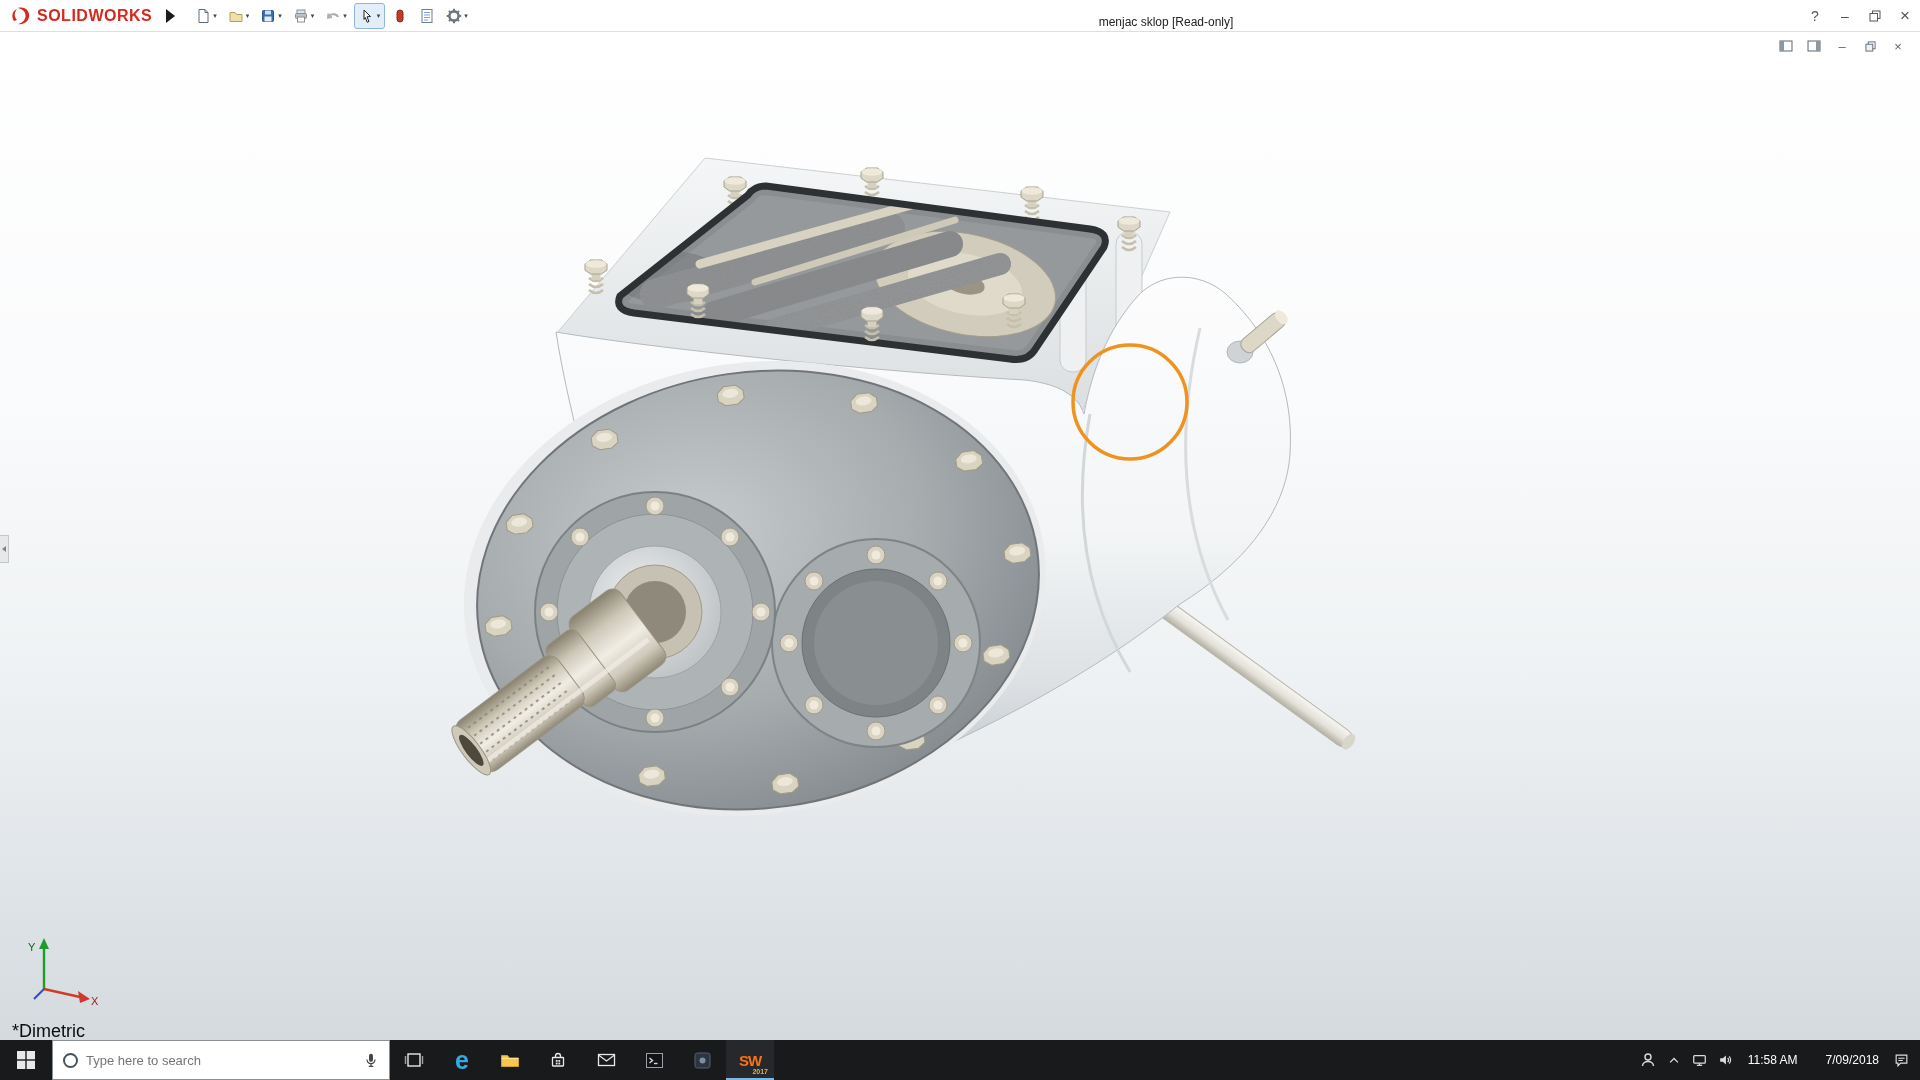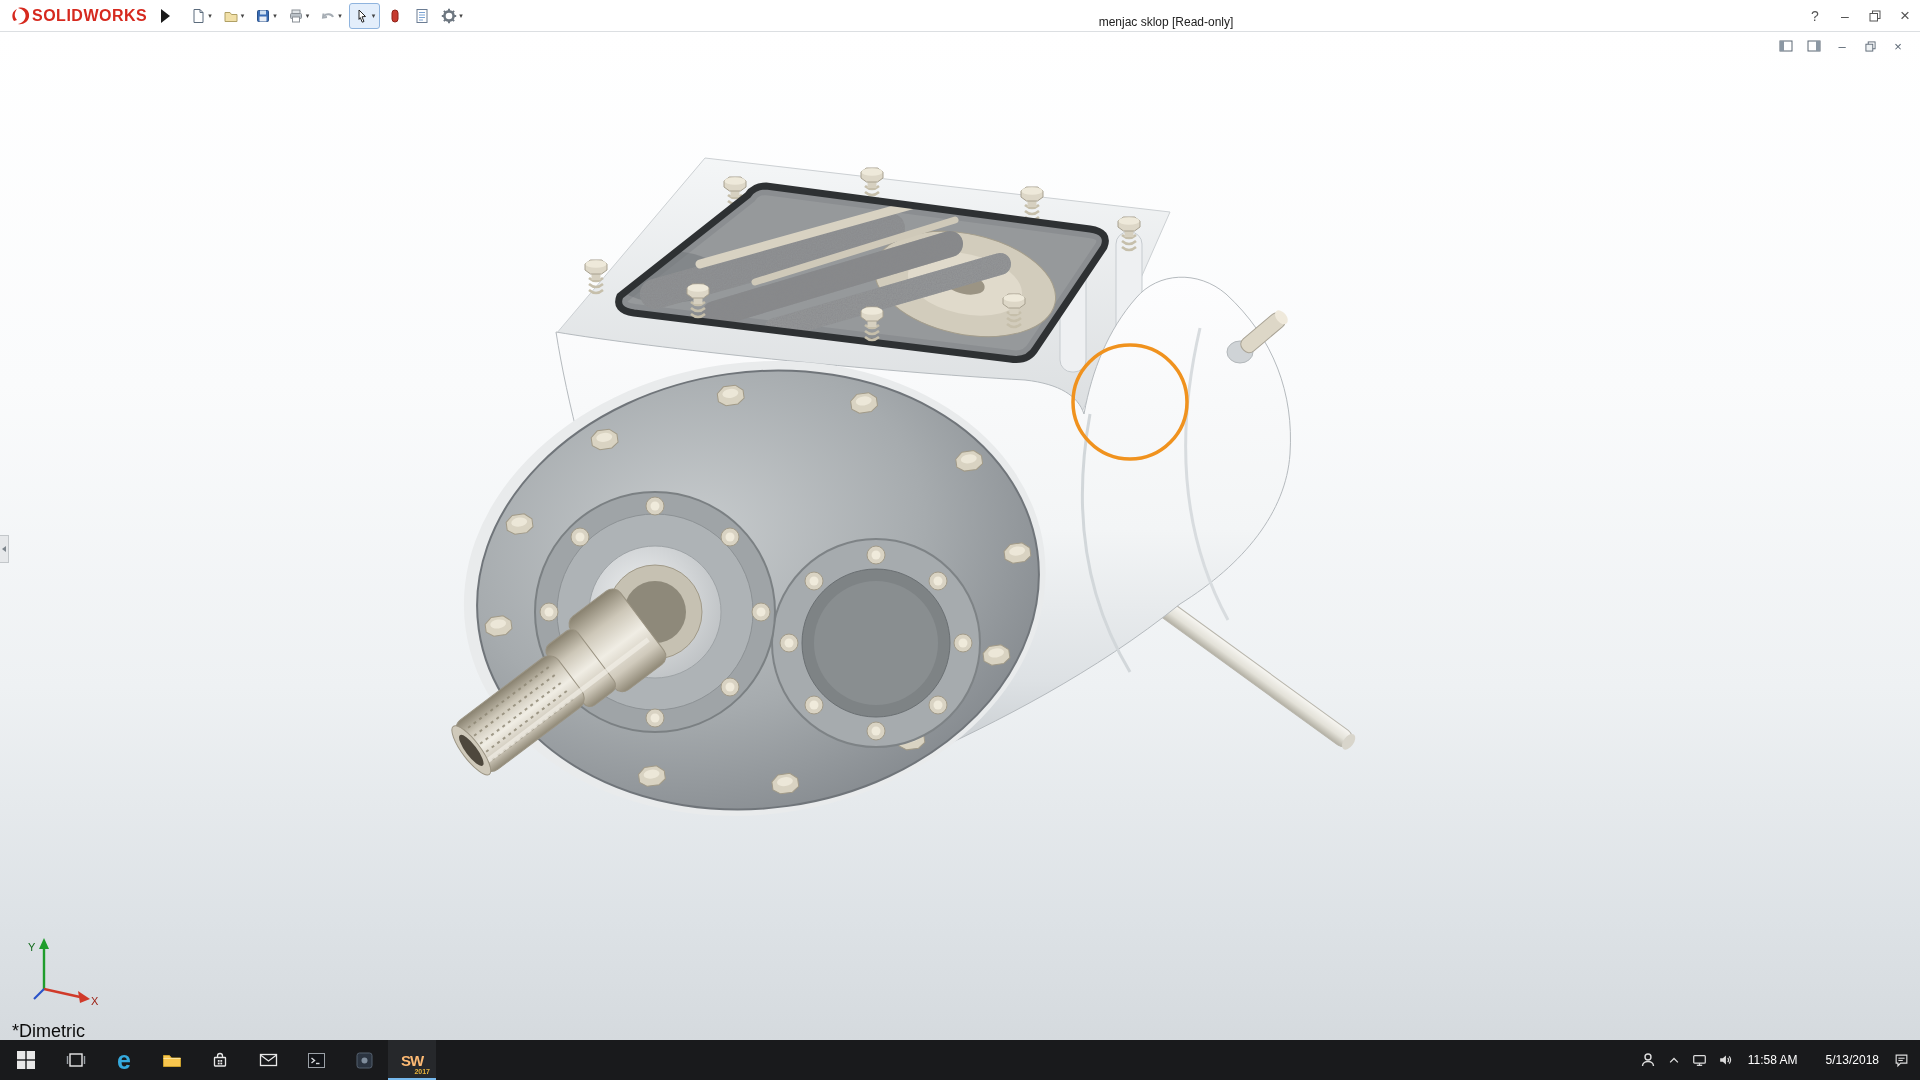--- a/index.html
+++ b/index.html
@@ -3,21 +3,21 @@
 <meta charset="utf-8">
 <style>
   * { margin:0; padding:0; box-sizing:border-box; }
   html,body { width:1920px; height:1080px; overflow:hidden;
     font-family:"Liberation Sans", sans-serif; background:#fff; }
   .screen { position:relative; width:1920px; height:1080px; }
 
   
   .titlebar { position:absolute; top:0; left:0; right:0; height:32px;
     background:#ffffff; border-bottom:1px solid #dcdfe2; display:flex; align-items:center; z-index:30; }
-  .brand { display:flex; align-items:center; padding-left:10px; }
+  .brand { display:flex; align-items:center; gap:5px; padding-left:10px; }
   .brand-text { font-size:16px; font-weight:bold; color:#d6291e; letter-spacing:.5px; }
   .flyout { width:0; height:0; border-left:9px solid #1a1a1a; border-top:7px solid transparent;
     border-bottom:7px solid transparent; margin:0 16px 0 14px; }
   .tb-icons { display:flex; align-items:center; gap:3px; }
   .tb-btn { height:26px; display:flex; align-items:center; padding:0 4px; border-radius:3px; }
   .tb-btn.pressed { background:#e3eefb; border:1px solid #8fb4de; }
   .caret { font-size:7px; color:#444; margin-left:2px; }
   .doc-title { position:absolute; left:1166px; transform:translateX(-50%); top:0; height:44px;
     display:flex; align-items:center; font-size:12px; color:#222; white-space:nowrap; }
   .win-controls { position:absolute; right:0; top:0; height:32px; display:flex; }
@@ -44,21 +44,21 @@
     display:flex; align-items:stretch; z-index:40; }
   .tb-start { width:52px; display:flex; align-items:center; justify-content:center; }
   .search { width:338px; background:#ffffff; border:1px solid #8a8f94; display:flex; align-items:center;
     gap:8px; padding:0 10px; }
   .cortana-ring { width:15px; height:15px; border:2px solid #44545e; border-radius:50%; flex:none; }
   .search input { border:none; outline:none; flex:1; font-size:13px; color:#333; background:transparent;
     font-family:"Liberation Sans",sans-serif; }
   .tb-app { width:48px; display:flex; align-items:center; justify-content:center; position:relative; }
   .tb-app.active { background:#26282b; box-shadow:inset 0 -2px 0 #76b9ed; }
   .edge-e { color:#35aade; font-size:25px; font-weight:bold; line-height:1; }
-  .sw-badge { color:#fdba74; font-weight:bold; font-size:15px; letter-spacing:-1px; }
+  .sw-badge { color:#f97316; font-weight:bold; font-size:15px; letter-spacing:-1px; }
   .sw-year { position:absolute; right:6px; bottom:5px; font-size:7px; color:#e8b33c; font-weight:bold; }
   .tray { margin-left:auto; display:flex; align-items:center; }
   .tray-ic { width:26px; height:40px; display:flex; align-items:center; justify-content:center; }
   .clock { display:flex; flex-direction:row; justify-content:center; align-items:center;
     color:#fff; font-size:12px; line-height:14px; padding:0 9px;gap:28px; }
   .show-desktop { width:6px; border-left:1px solid #3c3e41; }
 </style>
 </head>
 <body>
 
@@ -397,20 +397,28 @@
   <div class="taskbar">
     <div class="tb-start">
       <svg width="18" height="18" viewBox="0 0 18 18">
         <rect x="0" y="0" width="8.3" height="8.3" fill="#e8e8e8"></rect>
           <rect x="9.7" y="0" width="8.3" height="8.3" fill="#e8e8e8"></rect>
         <rect x="0" y="9.7" width="8.3" height="8.3" fill="#e8e8e8"></rect>
           <rect x="9.7" y="9.7" width="8.3" height="8.3" fill="#e8e8e8"></rect>
       </svg>
     </div>
 
+    <div class="search">
+      <span class="cortana-ring"></span>
+      <input type="text" placeholder="Type here to search" style="">
+      <svg width="16" height="17" viewBox="0 0 18 18">
+        <rect x="6.8" y="1.5" width="4.4" height="9" rx="2.2" fill="#444"></rect>
+        <path d="M4.5 8a4.5 4.5 0 0 0 9 0 M9 12.5v3 M6.5 15.5h5" stroke="#444" fill="none" stroke-width="1.4"></path>
+      </svg>
+    </div>
 
     <div class="tb-app">
       <svg width="20" height="20" viewBox="0 0 20 20">
         <rect x="4" y="4" width="12" height="12" fill="none" stroke="#e8e8e8" stroke-width="1.4"></rect>
         <path d="M1.5 6v8 M18.5 6v8" stroke="#9aa0a6" stroke-width="1.4"></path>
       </svg>
     </div>
     <div class="tb-app">
       <span class="edge-e">e</span>
     </div>
@@ -476,21 +484,21 @@
         </svg>
       </span>
       <span class="tray-ic">
         <svg width="17" height="16" viewBox="0 0 18 18">
           <polygon points="3,7 6,7 9.5,4 9.5,14 6,11 3,11" fill="#ddd"></polygon>
           <path d="M11.5 6.5a4 4 0 0 1 0 5 M13.2 5a6.5 6.5 0 0 1 0 8" fill="none" stroke="#ddd" stroke-width="1.3"></path>
         </svg>
       </span>
       <div class="clock">
         <span>11:58 AM</span>
-        <span>5/13/2018</span>
+        <span>7/09/2018</span>
       </div>
       <span class="tray-ic">
         <svg width="17" height="16" viewBox="0 0 18 18">
           <path d="M3 3.5h12v9h-7l-3 3v-3h-2z" fill="none" stroke="#ddd" stroke-width="1.3"></path>
           <line x1="5.5" y1="7" x2="12.5" y2="7" stroke="#ddd" stroke-width="1.2"></line>
           <line x1="5.5" y1="9.5" x2="10.5" y2="9.5" stroke="#ddd" stroke-width="1.2"></line>
         </svg>
       </span>
       <div class="show-desktop"></div>
     </div>

